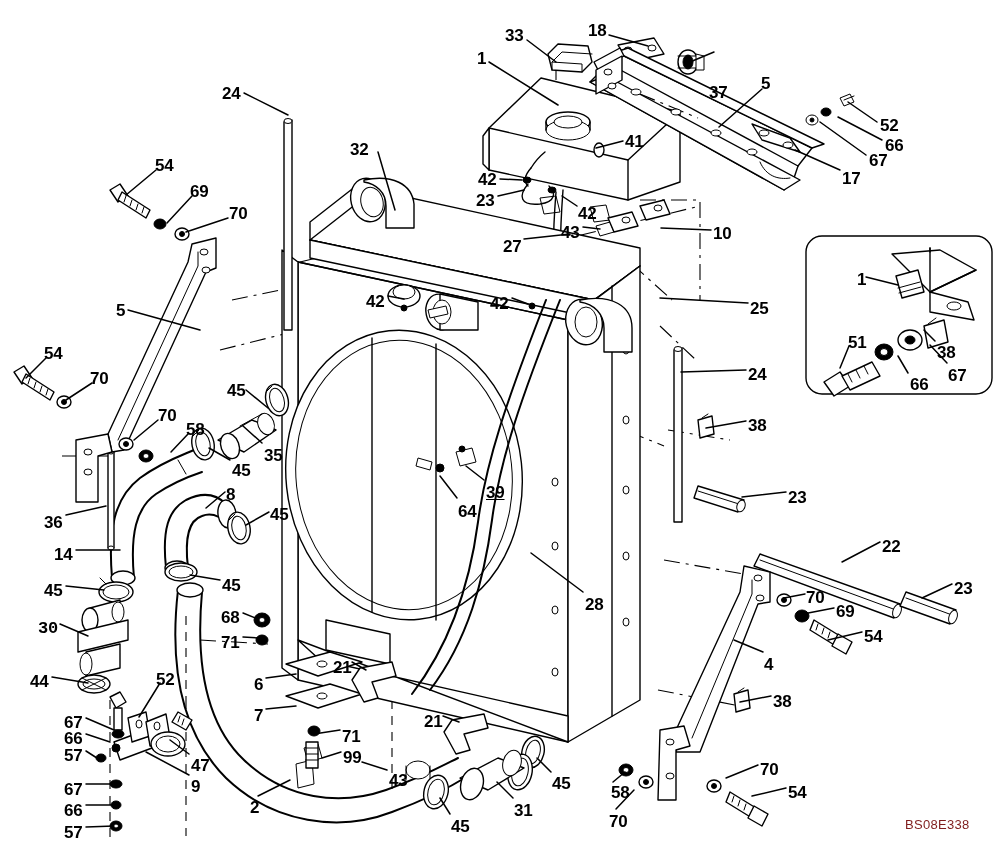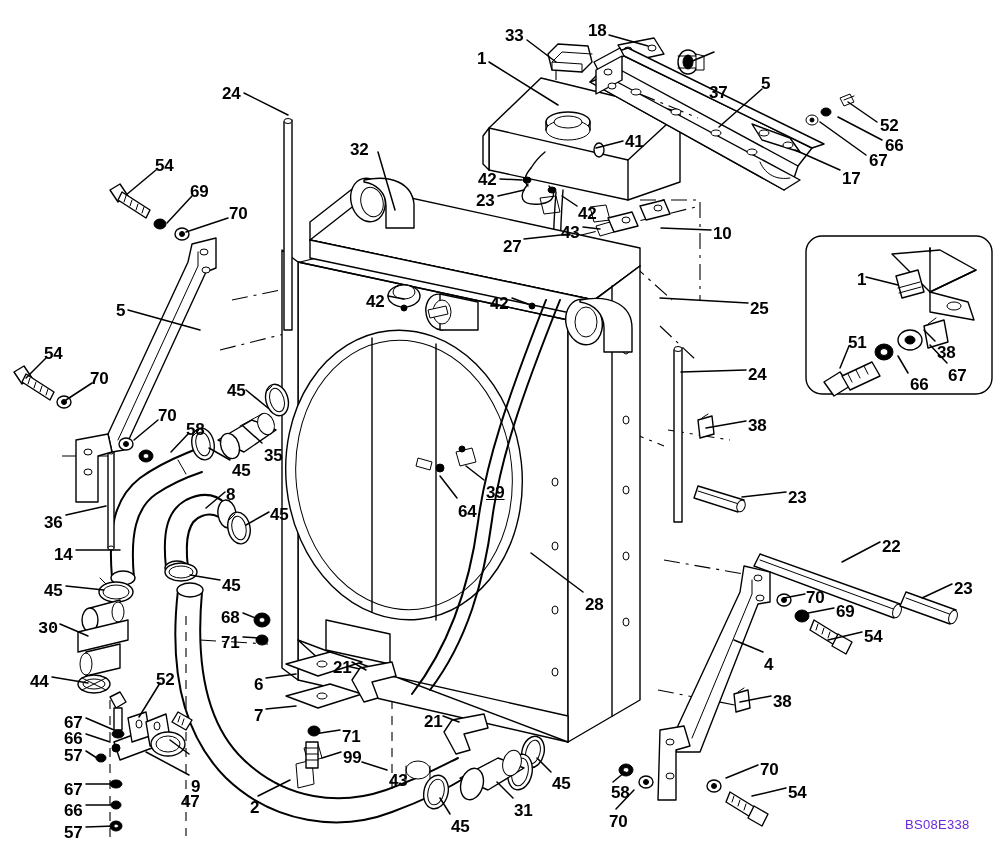--- a/index.html
+++ b/index.html
@@ -33,21 +33,21 @@
     color: #000000;
     line-height: 1;
     white-space: nowrap;
     letter-spacing: -0.2px;
   }
   .drawing-number {
     position: absolute;
     font-family: "Liberation Sans", sans-serif;
     font-size: 13px;
     font-weight: normal;
-    color: #6d28d9;
+    color: #7f1d1d;
     letter-spacing: 0.3px;
     white-space: nowrap;
   }
   
   .ln   { stroke:#000; fill:none; stroke-width:1.4; stroke-linecap:round; stroke-linejoin:round; }
   .ln-t { stroke:#000; fill:none; stroke-width:1.0; stroke-linecap:round; stroke-linejoin:round; }
   .ln-h { stroke:#000; fill:none; stroke-width:2.0; stroke-linecap:round; stroke-linejoin:round; }
   .leader { stroke:#000; fill:none; stroke-width:1.5; stroke-linecap:round; }
   .dash { stroke:#000; fill:none; stroke-width:1.1; stroke-dasharray:16 6 3 6; stroke-linecap:butt; }
   .dash2{ stroke:#000; fill:none; stroke-width:1.1; stroke-dasharray:9 7; stroke-linecap:butt; }
@@ -645,21 +645,21 @@
       <div class="callout-label" style="left: 44px; top: 582px;">45</div>
       <div class="callout-label" style="left: 222px; top: 577px;">45</div>
       <div class="callout-label" style="left: 38px; top: 620px; font-family: Liberation Mono, monospace;">30</div>
       <div class="callout-label" style="left: 30px; top: 673px;">44</div>
       <div class="callout-label" style="left: 221px; top: 609px;">68</div>
       <div class="callout-label" style="left: 221px; top: 634px;">71</div>
       <div class="callout-label" style="left: 156px; top: 671px;">52</div>
       <div class="callout-label" style="left: 64px; top: 714px;">67</div>
       <div class="callout-label" style="left: 64px; top: 730px;">66</div>
       <div class="callout-label" style="left: 64px; top: 747px;">57</div>
-      <div class="callout-label" style="left: 181px; top: 757px; margin-top: 36px;">47</div>
+      <div class="callout-label" style="left: 191px; top: 757px;">47</div>
       <div class="callout-label" style="left: 191px; top: 778px;">9</div>
       <div class="callout-label" style="left: 64px; top: 781px;">67</div>
       <div class="callout-label" style="left: 64px; top: 802px;">66</div>
       <div class="callout-label" style="left: 64px; top: 824px;">57</div>
       <div class="callout-label" style="left: 250px; top: 799px;">2</div>
       <div class="callout-label" style="left: 222px; top: 85px;">24</div>
       <div class="callout-label" style="left: 254px; top: 676px;">6</div>
       <div class="callout-label" style="left: 254px; top: 707px;">7</div>
       <div class="callout-label" style="left: 333px; top: 659px;">21</div>
       <div class="callout-label" style="left: 342px; top: 728px;">71</div>

